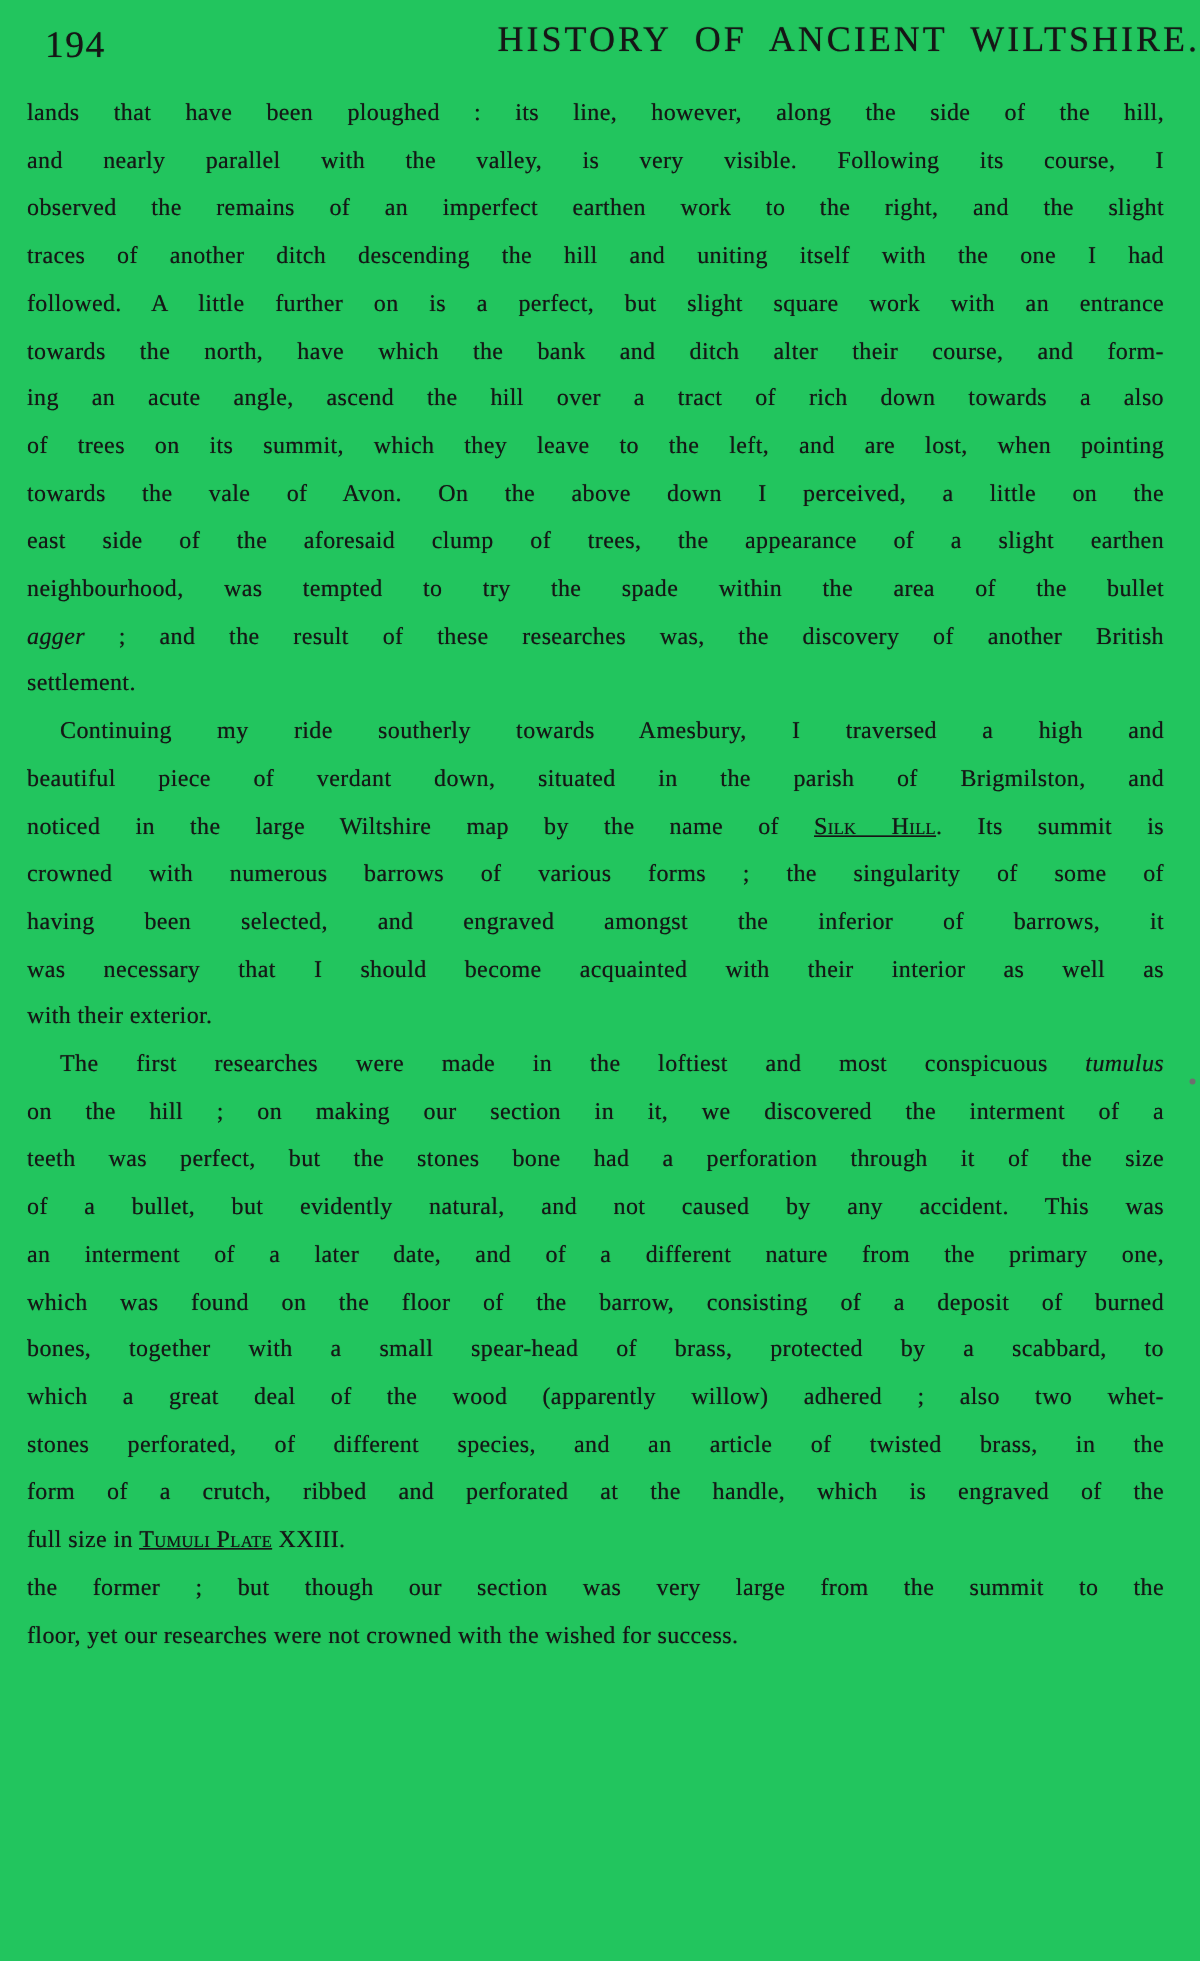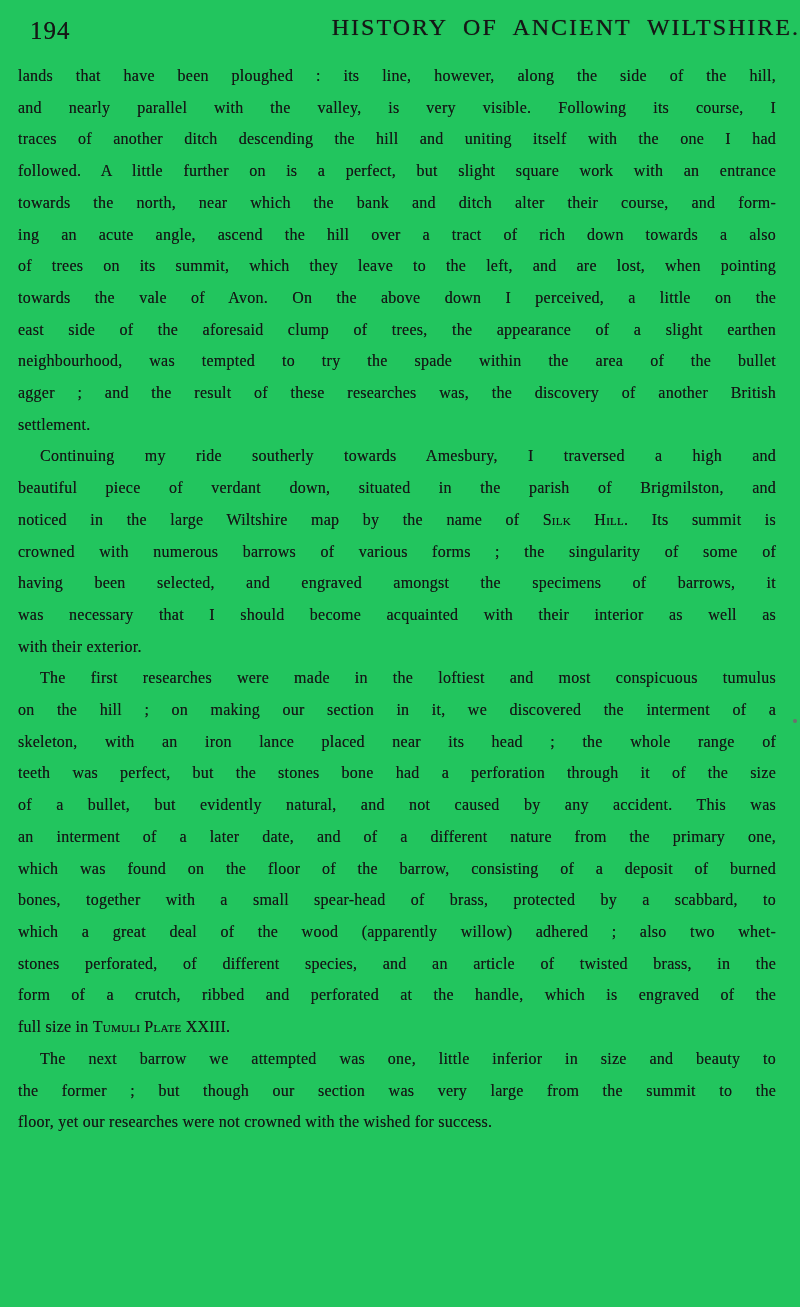--- a/index.html
+++ b/index.html
@@ -52,22 +52,22 @@
   .line {
     text-align: justify;
     text-align-last: justify;
   }
   .line.last {
     text-align-last: left;
   }
   .line.indent {
     text-indent: 22px;
   }
-  .italic { }
-  .smallcaps { font-variant: small-caps; }
+  .italic { font-style: italic; }
+  .smallcaps { font-variant: small-caps; text-decoration: underline; }
   .speck {
     position: absolute;
     left: 793px;
     top: 719px;
     width: 4px;
     height: 4px;
     border-radius: 50%;
     background: #6e6e6e;
   }
 </style>
@@ -76,48 +76,47 @@
 
 <div class="page">
   <div class="header">
     <span class="pagenum">194</span>
     <span class="title">HISTORY OF ANCIENT WILTSHIRE.</span>
   </div>
 
   <div class="bodytext" id="bodytext">
       <div class="line"><span>lands that have been ploughed : its line, however, along the side of the hill,</span></div>
       <div class="line"><span>and nearly parallel with the valley, is very visible.  Following its course, I</span></div>
+      <div class="line"><span>observed the remains of an imperfect earthen work to the right, and the slight</span></div>
       <div class="line"><span>traces of another ditch descending the hill and uniting itself with the one I had</span></div>
       <div class="line"><span>followed.  A little further on is a perfect, but slight square work with an entrance</span></div>
-      <div class="line"><span>towards the north, near which the bank and ditch alter their course, and form-</span></div>
+      <div class="line"><span>towards the north, have which the bank and ditch alter their course, and form-</span></div>
       <div class="line"><span>ing an acute angle, ascend the hill over a tract of rich down towards a also</span></div>
       <div class="line"><span>of trees on its summit, which they leave to the left, and are lost, when pointing</span></div>
       <div class="line"><span>towards the vale of Avon.  On the above down I perceived, a little on the</span></div>
       <div class="line"><span>east side of the aforesaid clump of trees, the appearance of a slight earthen</span></div>
       <div class="line"><span>neighbourhood, was tempted to try the spade within the area of the bullet</span></div>
       <div class="line"><span class="italic">agger</span><span> ; and the result of these researches was, the discovery of another British</span></div>
       <div class="line last"><span>settlement.</span></div>
       <div class="line indent"><span>Continuing my ride southerly towards Amesbury, I traversed a high and</span></div>
       <div class="line"><span>beautiful piece of verdant down, situated in the parish of Brigmilston, and</span></div>
       <div class="line"><span>noticed in the large Wiltshire map by the name of </span><span class="smallcaps">Silk Hill</span><span>.  Its summit is</span></div>
       <div class="line"><span>crowned with numerous barrows of various forms ; the singularity of some of</span></div>
-      <div class="line"><span>having been selected, and engraved amongst the specimens of barrows, it</span></div>
+      <div class="line"><span>having been selected, and engraved amongst the inferior of barrows, it</span></div>
       <div class="line"><span>was necessary that I should become acquainted with their interior as well as</span></div>
       <div class="line last"><span>with their exterior.</span></div>
       <div class="line indent"><span>The first researches were made in the loftiest and most conspicuous </span><span class="italic">tumulus</span></div>
       <div class="line"><span>on the hill ; on making our section in it, we discovered the interment of a</span></div>
-      <div class="line"><span>skeleton, with an iron lance placed near its head ; the whole range of</span></div>
       <div class="line"><span>teeth was perfect, but the stones bone had a perforation through it of the size</span></div>
       <div class="line"><span>of a bullet, but evidently natural, and not caused by any accident.  This was</span></div>
       <div class="line"><span>an interment of a later date, and of a different nature from the primary one,</span></div>
       <div class="line"><span>which was found on the floor of the barrow, consisting of a deposit of burned</span></div>
       <div class="line"><span>bones, together with a small spear-head of brass, protected by a scabbard, to</span></div>
       <div class="line"><span>which a great deal of the wood (apparently willow) adhered ; also two whet-</span></div>
       <div class="line"><span>stones perforated, of different species, and an article of twisted brass, in the</span></div>
       <div class="line"><span>form of a crutch, ribbed and perforated at the handle, which is engraved of the</span></div>
       <div class="line last"><span>full size in </span><span class="smallcaps">Tumuli Plate</span><span> XXIII.</span></div>
-      <div class="line indent"><span>The next barrow we attempted was one, little inferior in size and beauty to</span></div>
       <div class="line"><span>the former ; but though our section was very large from the summit to the</span></div>
       <div class="line last"><span>floor, yet our researches were not crowned with the wished for success.</span></div>
     </div>
 
   <div class="speck"></div>
 </div>
 
 </body></html>

